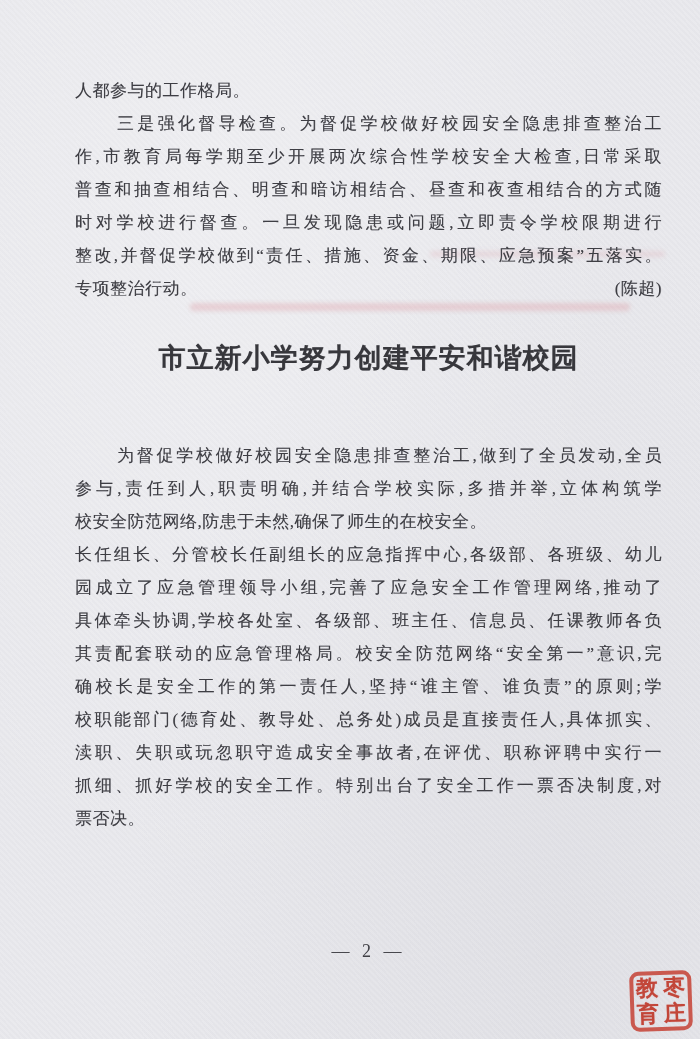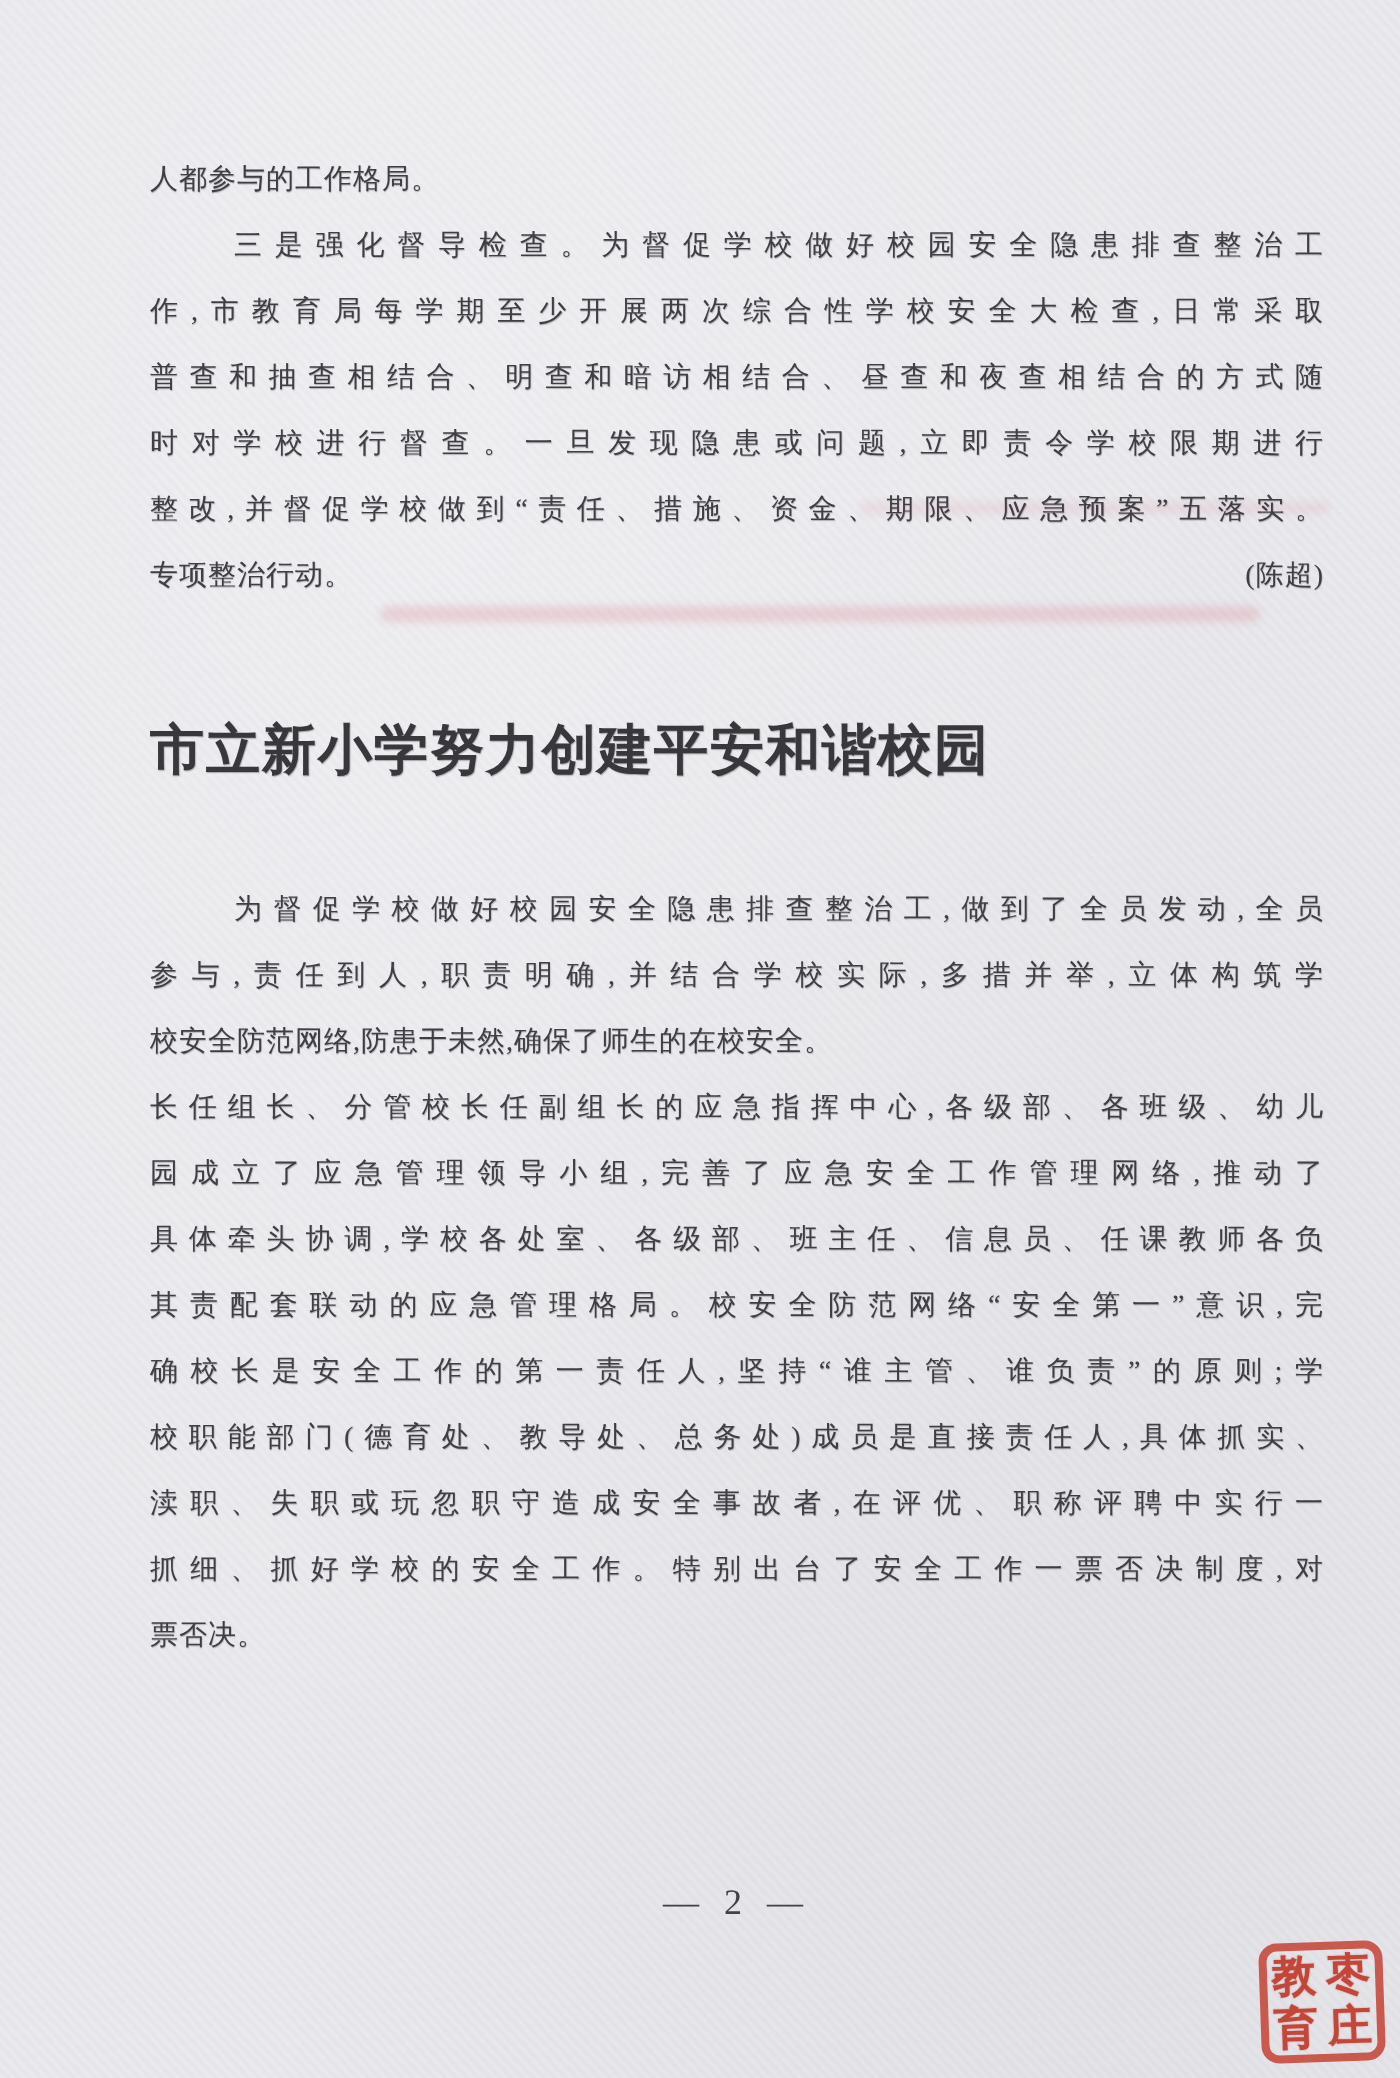--- a/index.html
+++ b/index.html
@@ -20,43 +20,43 @@
     color: #3e3e44;
   }
   .content {
     position: absolute;
     left: 75px;
     width: 587px;
   }
   .ln {
     height: 33px;
     line-height: 33px;
-    font-size: 14px;
+    font-size: 17px;
     letter-spacing: 0.5px;
     white-space: nowrap;
     overflow: hidden;
     text-shadow: 0.3px 0.3px 0.5px rgba(62,62,68,0.35);
     font-family: Liberation Serif, serif;
   }
   .ln.just {
     white-space: normal;
     text-align: justify;
     text-align-last: justify;
     text-justify: inter-character;
   }
   .ln.indent { padding-left: 42px; }
   .ln.row {
     display: flex;
     justify-content: space-between;
   }
   .article1 { position: absolute; top: 74px; left: 0; width: 587px; }
   .article2-title {
     position: absolute;
-    top: 357px; left: 0; width: 587px;
-    text-align: left;
+    top: 340px; left: 0; width: 587px;
+    text-align: center;
     font-family: "Liberation Sans", "DejaVu Sans", sans-serif;
     font-weight: 700;
     font-size: 27px;
     line-height: 36px;
     color: #37373c;
     letter-spacing: 1px;
     text-shadow: 0.4px 0.4px 0.6px rgba(55,55,60,0.4);
   }
   .article2-body { position: absolute; top: 439px; left: 0; width: 587px; }
   .footer {

